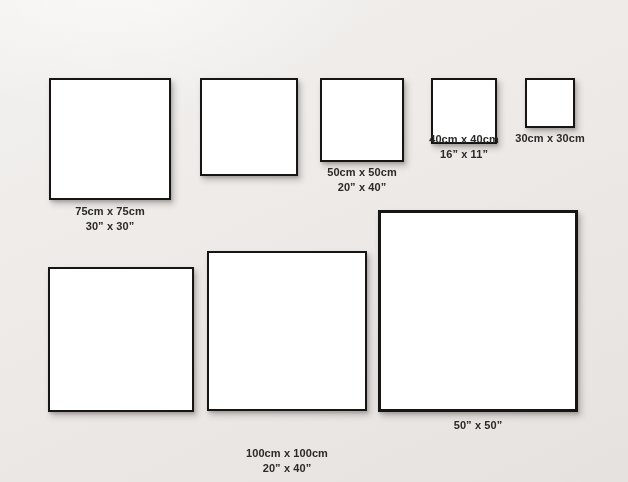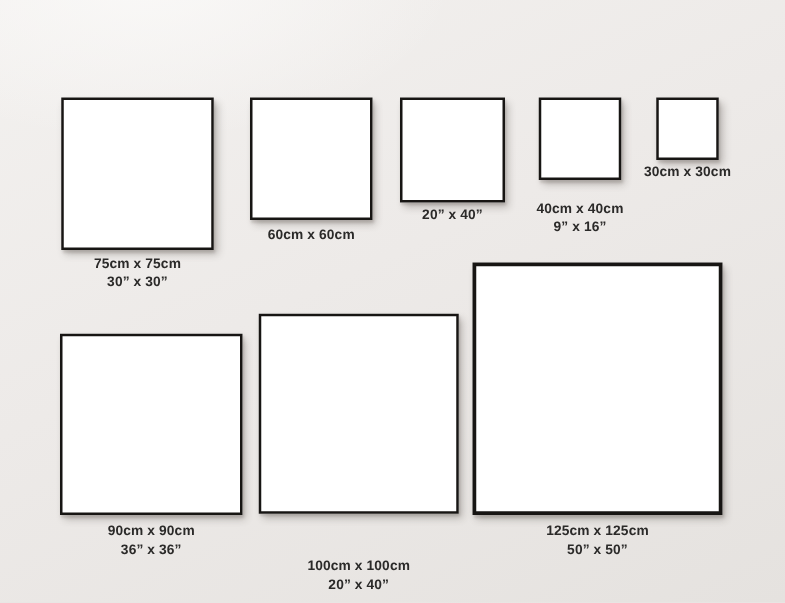--- a/index.html
+++ b/index.html
@@ -39,21 +39,21 @@
     text-align: center;
     font-size: 11px;
     line-height: 14.5px;
     font-weight: bold;
     color: #2b2a29;
     letter-spacing: 0.1px;
   }
   .lb75  { left: 35px;  top: 204px; }
   .lb60  { left: 174px; top: 181px; }
   .lb50  { left: 287px; top: 165px; }
-  .lb40  { left: 389px; top: 160px; }
+  .lb40  { left: 389px; top: 132px; }
   .lb30  { left: 475px; top: 131px; }
   .lb90  { left: 46px;  top: 418px; }
   .lb100 { left: 212px; top: 418px; margin-top: 28px; }
   .lb125 { left: 403px; top: 418px; }
 </style>
 </head>
 <body>
 
 <div class="canvas">
 
@@ -65,44 +65,39 @@
   <div class="frame sq90"></div>
   <div class="frame sq100"></div>
   <div class="frame sq125"></div>
 
   <div class="frame-label lb75">
     <div>75cm x 75cm</div>
     <div>30” x 30”</div>
   </div>
 
   <div class="frame-label lb60">
-    <div>60cm x 60cm</div>
   </div>
 
   <div class="frame-label lb50">
+    <div>50cm x 50cm</div>
     <div>20” x 40”</div>
   </div>
 
   <div class="frame-label lb40">
     <div>40cm x 40cm</div>
-    <div>9” x 16”</div>
+    <div>16” x 11”</div>
   </div>
 
   <div class="frame-label lb30">
     <div>30cm x 30cm</div>
   </div>
 
-  <div class="frame-label lb90">
-    <div>90cm x 90cm</div>
-    <div>36” x 36”</div>
-  </div>
 
   <div class="frame-label lb100">
     <div>100cm x 100cm</div>
     <div>20” x 40”</div>
   </div>
 
   <div class="frame-label lb125">
-    <div>125cm x 125cm</div>
     <div>50” x 50”</div>
   </div>
 
 </div>
 
 </body></html>

